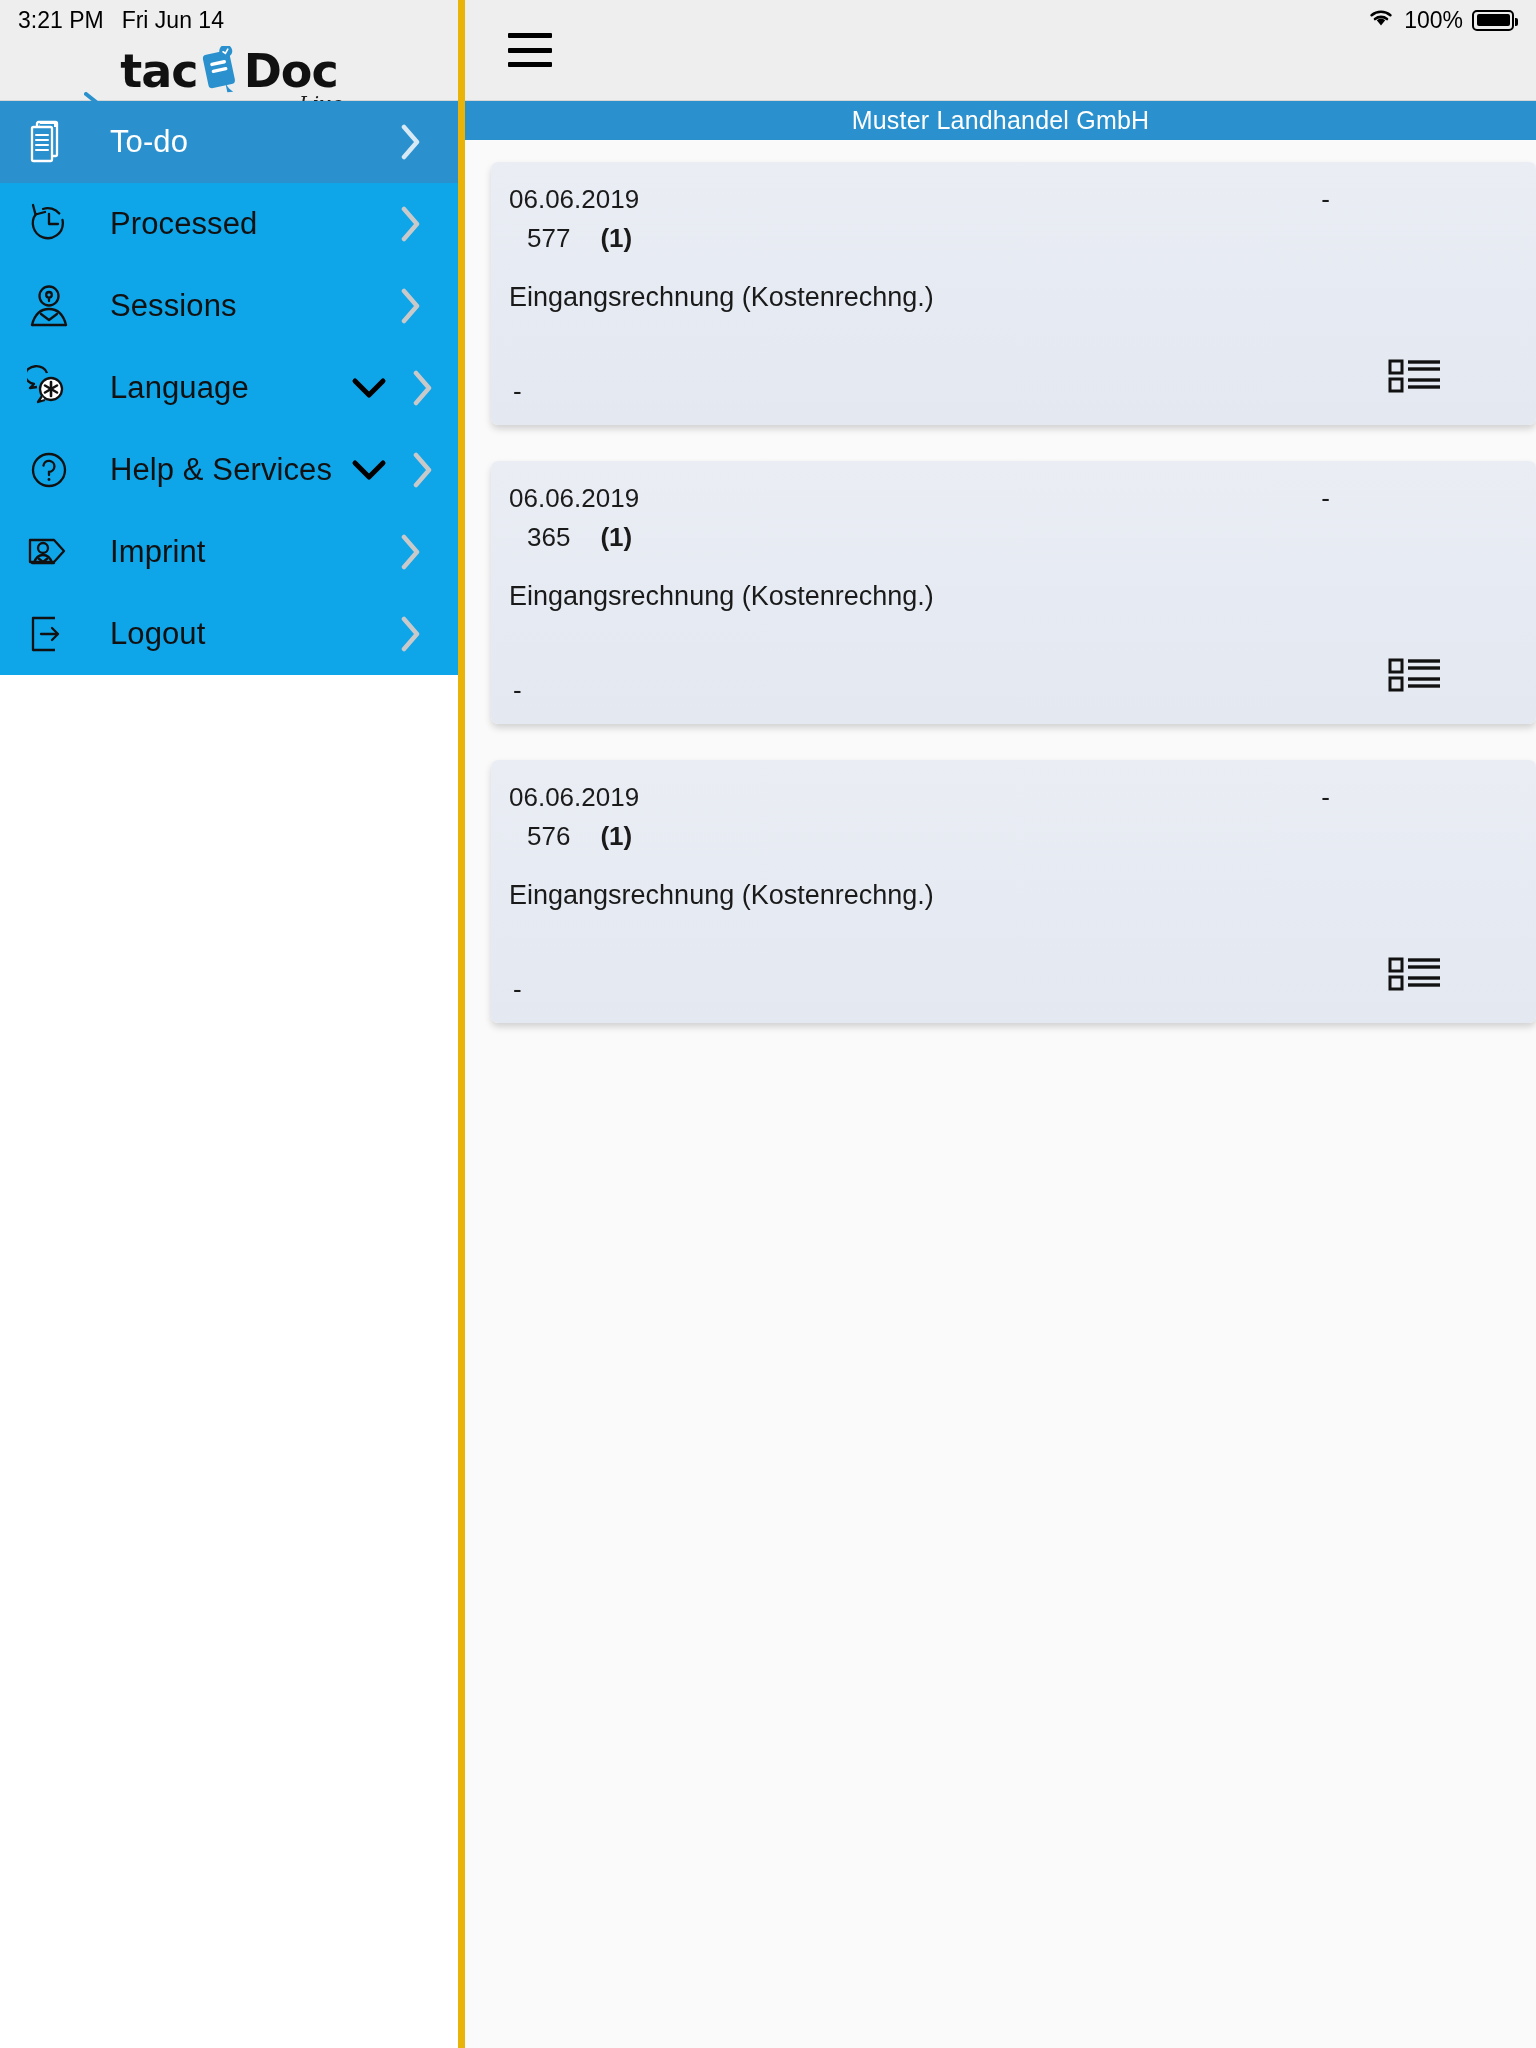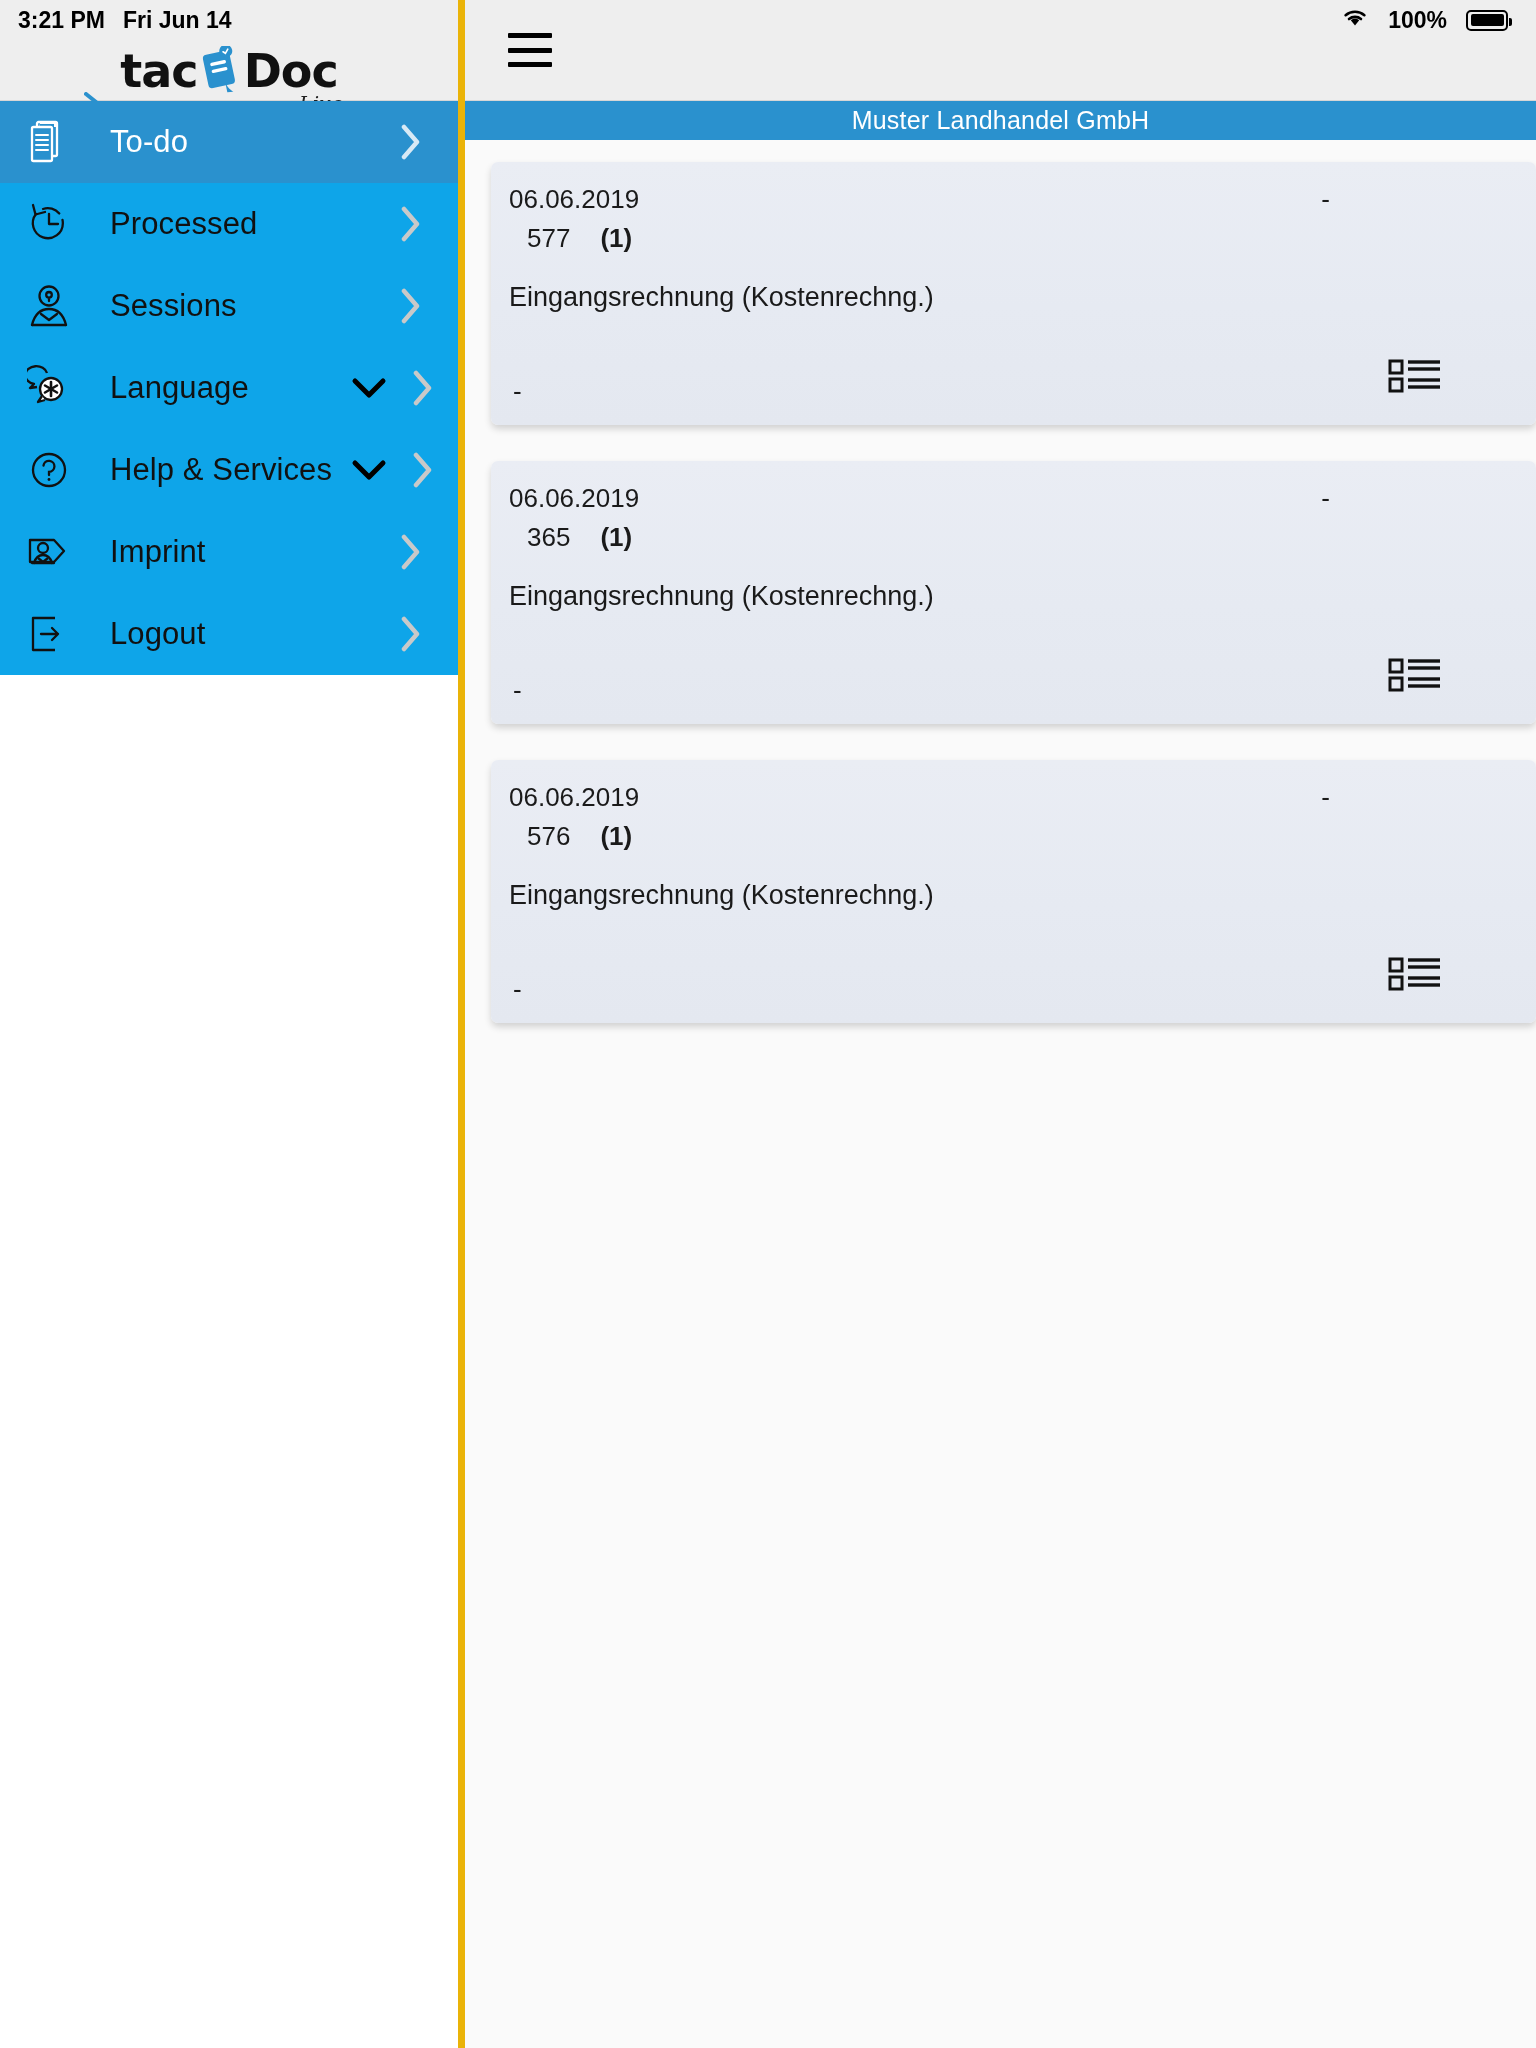--- a/index.html
+++ b/index.html
@@ -8,25 +8,25 @@
     font-family:"Liberation Sans", sans-serif;
     background:#ffffff;
     overflow:hidden;
   }
   #app { position:relative; width:1536px; height:2048px; display:flex; flex-direction:column; }
 
   
   .statusbar {
     position:absolute; top:0; left:0; width:1536px; height:40px;
     display:flex; 
-    font-size:23px; font-weight:700; color:#000;
+    font-size:23px; font-weight:400; color:#000;
     z-index:30; pointer-events:none;
   }
   .sb-left { display:flex; align-items:center; gap:18px; padding-left:18px; }
-  .sb-right { position:absolute; right:28px; top:0; height:40px; display:flex; align-items:center; gap:19px; }
+  .sb-right { position:absolute; right:22px; top:0; height:40px; display:flex; align-items:center; gap:9px; }
   .sb-battery {
     width:42px; height:21px; border:2.5px solid #000; border-radius:5px;
     position:relative; display:flex; align-items:center;
   }
   .sb-battery::after {
     content:""; position:absolute; right:-6px; top:6px;
     width:3.5px; height:8px; background:#000; border-radius:0 2px 2px 0;
   }
   .sb-battery i { display:block; margin:2.5px; width:33px; height:12px; background:#000; border-radius:2px; }
 

